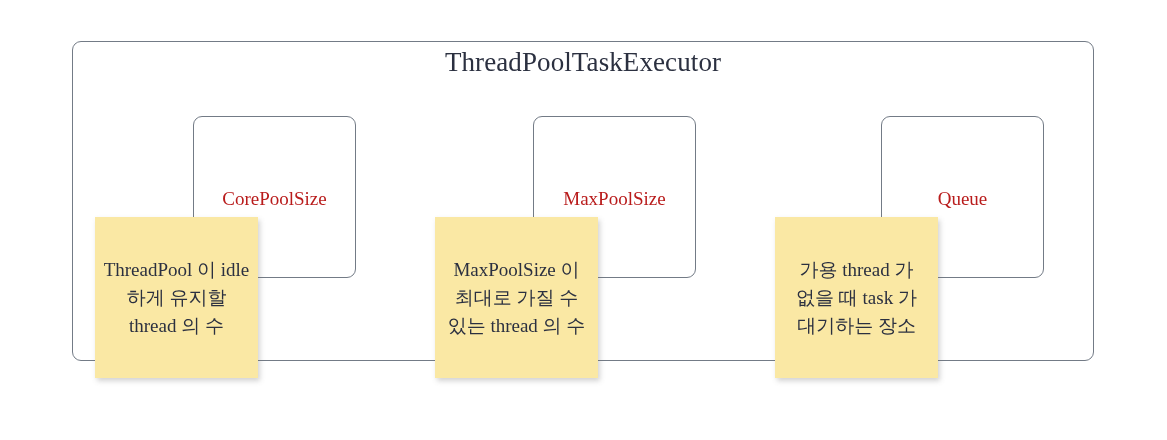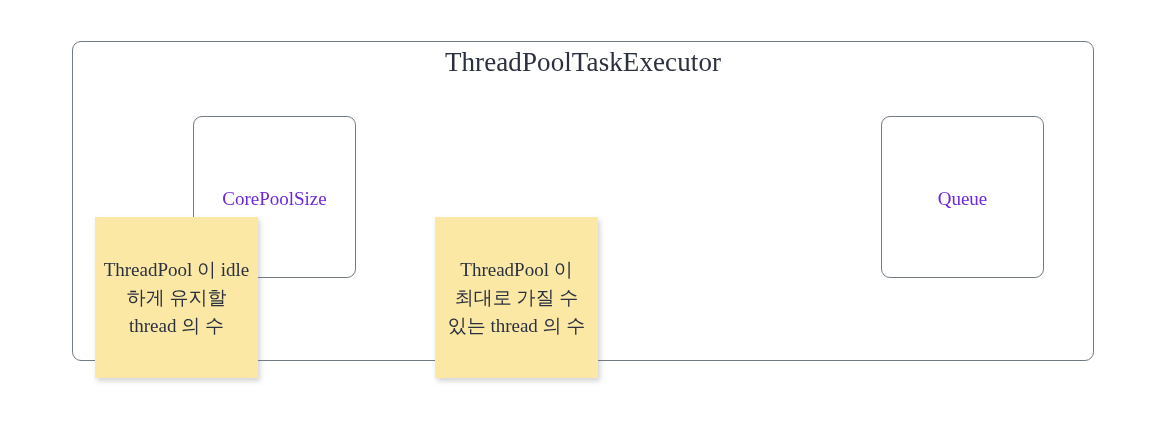--- a/index.html
+++ b/index.html
@@ -64,21 +64,21 @@
   .inner-box.b2 { left: 533px; }
   .inner-box.b3 { left: 881px; }
 
   .inner-label {
     position: absolute;
     left: 0;
     width: 100%;
     top: 70px;
     text-align: center;
     font-size: 19px;
-    color: #6d28d9;
+    color: #b91c1c;
     line-height: 24px;
   }
 
   
   .note {
     position: absolute;
     top: 217px;
     width: 163px;
     height: 161px;
     background: #fae8a4;
@@ -109,27 +109,33 @@
 <div id="canvas">
 
   <div class="outer-box">
     <div class="outer-title">ThreadPoolTaskExecutor</div>
   </div>
 
   <div class="inner-box b1">
     <div class="inner-label">CorePoolSize</div>
   </div>
 
+  <div class="inner-box b2">
+    <div class="inner-label">MaxPoolSize</div>
+  </div>
 
   <div class="inner-box b3">
     <div class="inner-label">Queue</div>
   </div>
 
   <div class="note n1">
     <div class="note-text">ThreadPool 이 idle 하게 유지할 thread 의 수</div>
   </div>
 
   <div class="note n2">
-    <div class="note-text">ThreadPool 이 최대로 가질 수 있는 thread 의 수</div>
+    <div class="note-text">MaxPoolSize 이 최대로 가질 수 있는 thread 의 수</div>
   </div>
 
+  <div class="note n3">
+    <div class="note-text">가용 thread 가 없을 때 task 가 대기하는 장소</div>
+  </div>
 
 </div>
 
 </body></html>

